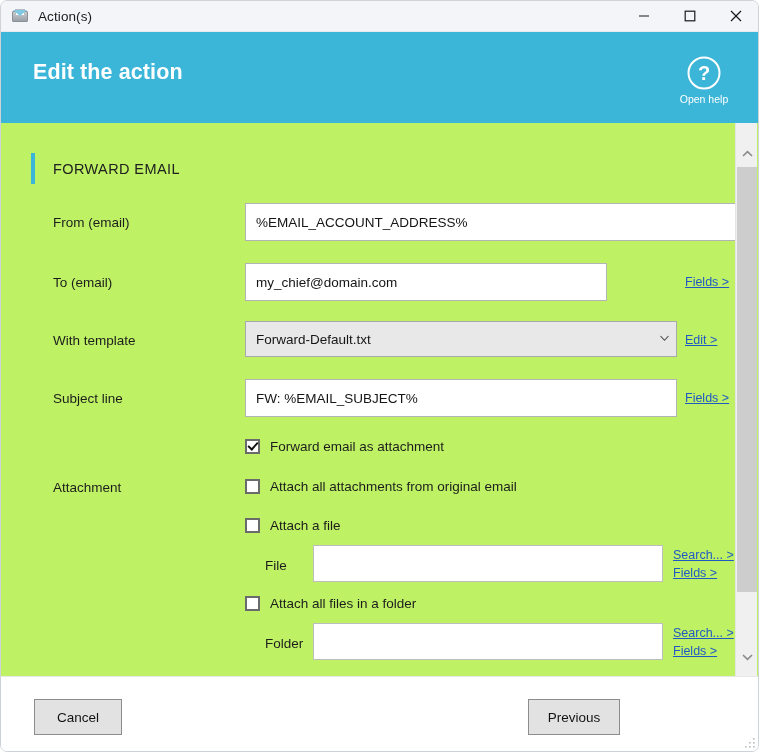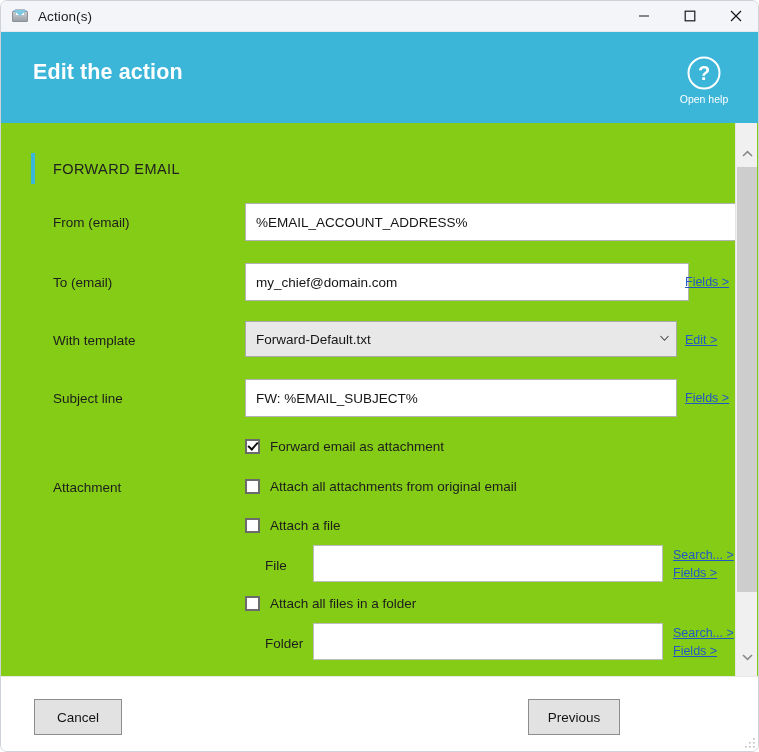--- a/index.html
+++ b/index.html
@@ -101,21 +101,21 @@
     margin-top: 2px;
     font-size: 10.5px;
     color: #ffffff;
   }
 
   
   #body {
     position: absolute;
     left: 0; top: 122px;
     width: 759px; height: 553px;
-    background: #84cc16;
+    background: #bef264;
     padding-left: 37px;
   }
 
   
   #section-head {
     position: absolute;
     left: 30px; top: 30px;
     display: flex; align-items: center;
   }
   #section-bar {
@@ -303,21 +303,21 @@
 
     <div id="section-head">
       <div id="section-bar"></div>
       <div id="section-title">FORWARD EMAIL</div>
     </div>
 
     <div class="row-label" style="left:52px; top:92px;">From (email)</div>
     <input class="tinput" type="text" style="left: 244px; top: 80px; width: 503px; height: 38px;" value="%EMAIL_ACCOUNT_ADDRESS%">
 
     <div class="row-label" style="left:52px; top:152px;">To (email)</div>
-    <input class="tinput" type="text" style="left: 244px; top: 140px; width: 444px; height: 38px;" value="my_chief@domain.com">
+    <input class="tinput" type="text" style="left: 244px; top: 140px; width: 362px; height: 38px;" value="my_chief@domain.com">
     <a class="link" style="left:684px; top:152px;">Fields &gt;</a>
 
     <div class="row-label" style="left:52px; top:210px;text-align:center;">With template</div>
     <select class="tselect" style="left:244px; top:198px; width:432px; height:36px;">
       <option>Forward-Default.txt</option>
     </select>
     <svg id="select-arrow" style="left:659px; top:212px;" width="9" height="7" viewBox="0 0 9 7">
       <path d="M0.5 1 L4.5 5.3 L8.5 1" fill="none" stroke="#4a4a4a" stroke-width="1.1"></path>
     </svg>
     <a class="link" style="left:684px; top:210px;">Edit &gt;</a>

